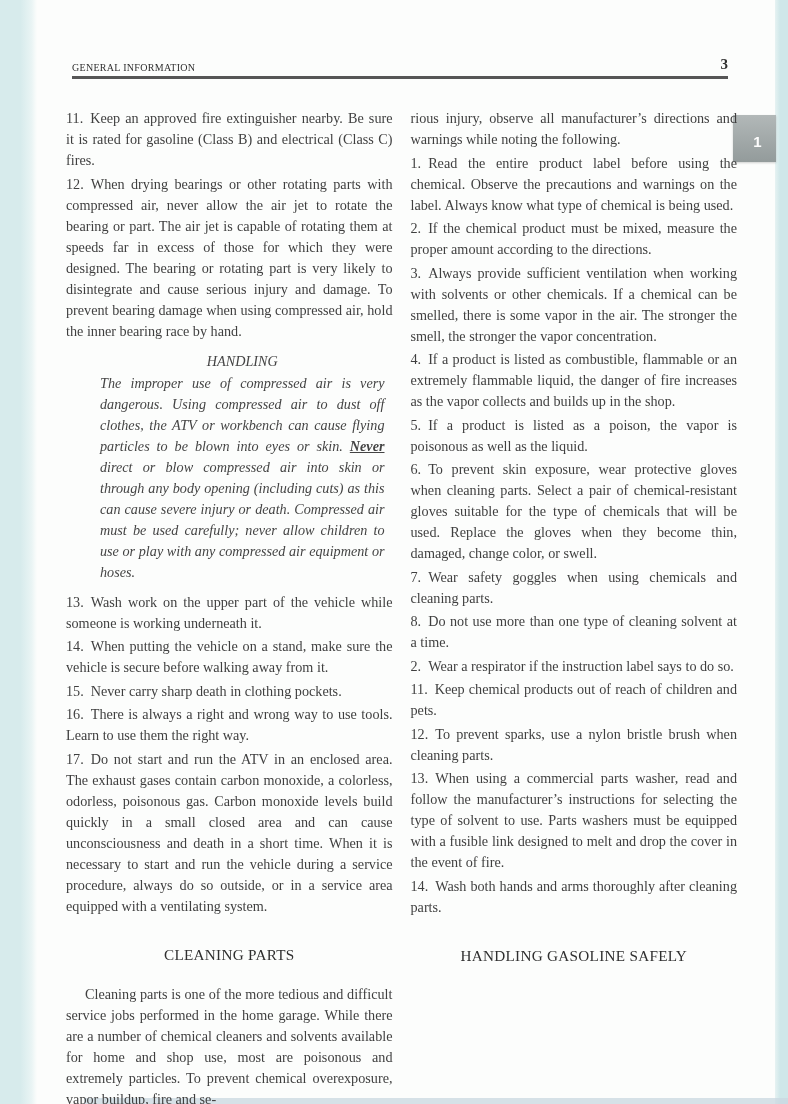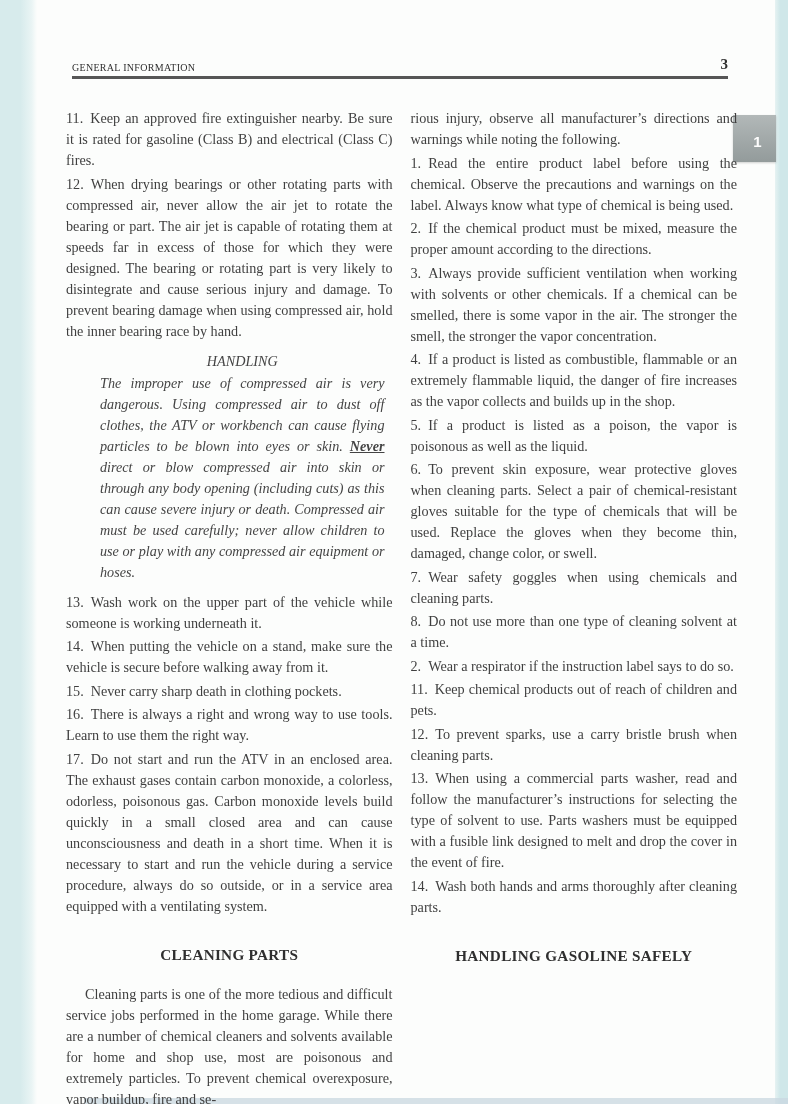--- a/index.html
+++ b/index.html
@@ -43,21 +43,21 @@
   .col { width:326.5px; font-size:14.2px; line-height:21px; text-align:justify; }
   .li { margin:0 0 2.5px 0; }
   .li .num { margin-right:7px; }
   .warning-block {
     margin:9px 8px 9px 34px; font-style:italic; color:#444;
   }
   .warning-title { text-align:center; margin:0 0 1px 0; }
   .warning-body { margin:0; text-align:justify; }
   .warning-body b { font-weight:bold;text-decoration:underline; }
   .sec-heading {
-    text-align:center; font-weight:bold; font-size:15.2px; color:#2f2f2f;
+    text-align:center; font-weight:normal; font-size:15.2px; color:#2f2f2f;
     letter-spacing:.3px; margin:27px 0 19px 0;
   }
   .para-indent { margin:0; text-indent:19px; }
   .intro-para { margin:0 0 2.5px 0; }
   .chapter-tab {
     position:absolute; top:115px; right:12px; width:43px; height:47px;
     background:linear-gradient(to bottom, #b2b8b8, #939b9b);
     color:#fdfdfd; font-family:"Liberation Sans", "DejaVu Sans", sans-serif;
     font-weight:bold; font-size:15px;
     display:flex; align-items:center; justify-content:center;
@@ -110,21 +110,21 @@
       <p class="li"><span class="num">1.</span><span>Read the entire product label before using the chemical. Observe the precautions and warnings on the label. Always know what type of chemical is being used.</span></p>
       <p class="li"><span class="num">2.</span><span>If the chemical product must be mixed, measure the proper amount according to the directions.</span></p>
       <p class="li"><span class="num">3.</span><span>Always provide sufficient ventilation when working with solvents or other chemicals. If a chemical can be smelled, there is some vapor in the air. The stronger the smell, the stronger the vapor concentration.</span></p>
       <p class="li"><span class="num">4.</span><span>If a product is listed as combustible, flammable or an extremely flammable liquid, the danger of fire increases as the vapor collects and builds up in the shop.</span></p>
       <p class="li"><span class="num">5.</span><span>If a product is listed as a poison, the vapor is poisonous as well as the liquid.</span></p>
       <p class="li"><span class="num">6.</span><span>To prevent skin exposure, wear protective gloves when cleaning parts. Select a pair of chemical-resistant gloves suitable for the type of chemicals that will be used. Replace the gloves when they become thin, damaged, change color, or swell.</span></p>
       <p class="li"><span class="num">7.</span><span>Wear safety goggles when using chemicals and cleaning parts.</span></p>
       <p class="li"><span class="num">8.</span><span>Do not use more than one type of cleaning solvent at a time.</span></p>
       <p class="li"><span class="num">2.</span><span>Wear a respirator if the instruction label says to do so.</span></p>
       <p class="li"><span class="num">11.</span><span>Keep chemical products out of reach of children and pets.</span></p>
-      <p class="li"><span class="num">12.</span><span>To prevent sparks, use a carry bristle brush when cleaning parts.</span></p>
+      <p class="li"><span class="num">12.</span><span>To prevent sparks, use a nylon bristle brush when cleaning parts.</span></p>
       <p class="li"><span class="num">13.</span><span>When using a commercial parts washer, read and follow the manufacturer’s instructions for selecting the type of solvent to use. Parts washers must be equipped with a fusible link designed to melt and drop the cover in the event of fire.</span></p>
       <p class="li"><span class="num">14.</span><span>Wash both hands and arms thoroughly after cleaning parts.</span></p>
 
       <h2 class="sec-heading">HANDLING GASOLINE SAFELY</h2>
     </div>
 
   </div>
 </div>
 
 </body></html>

